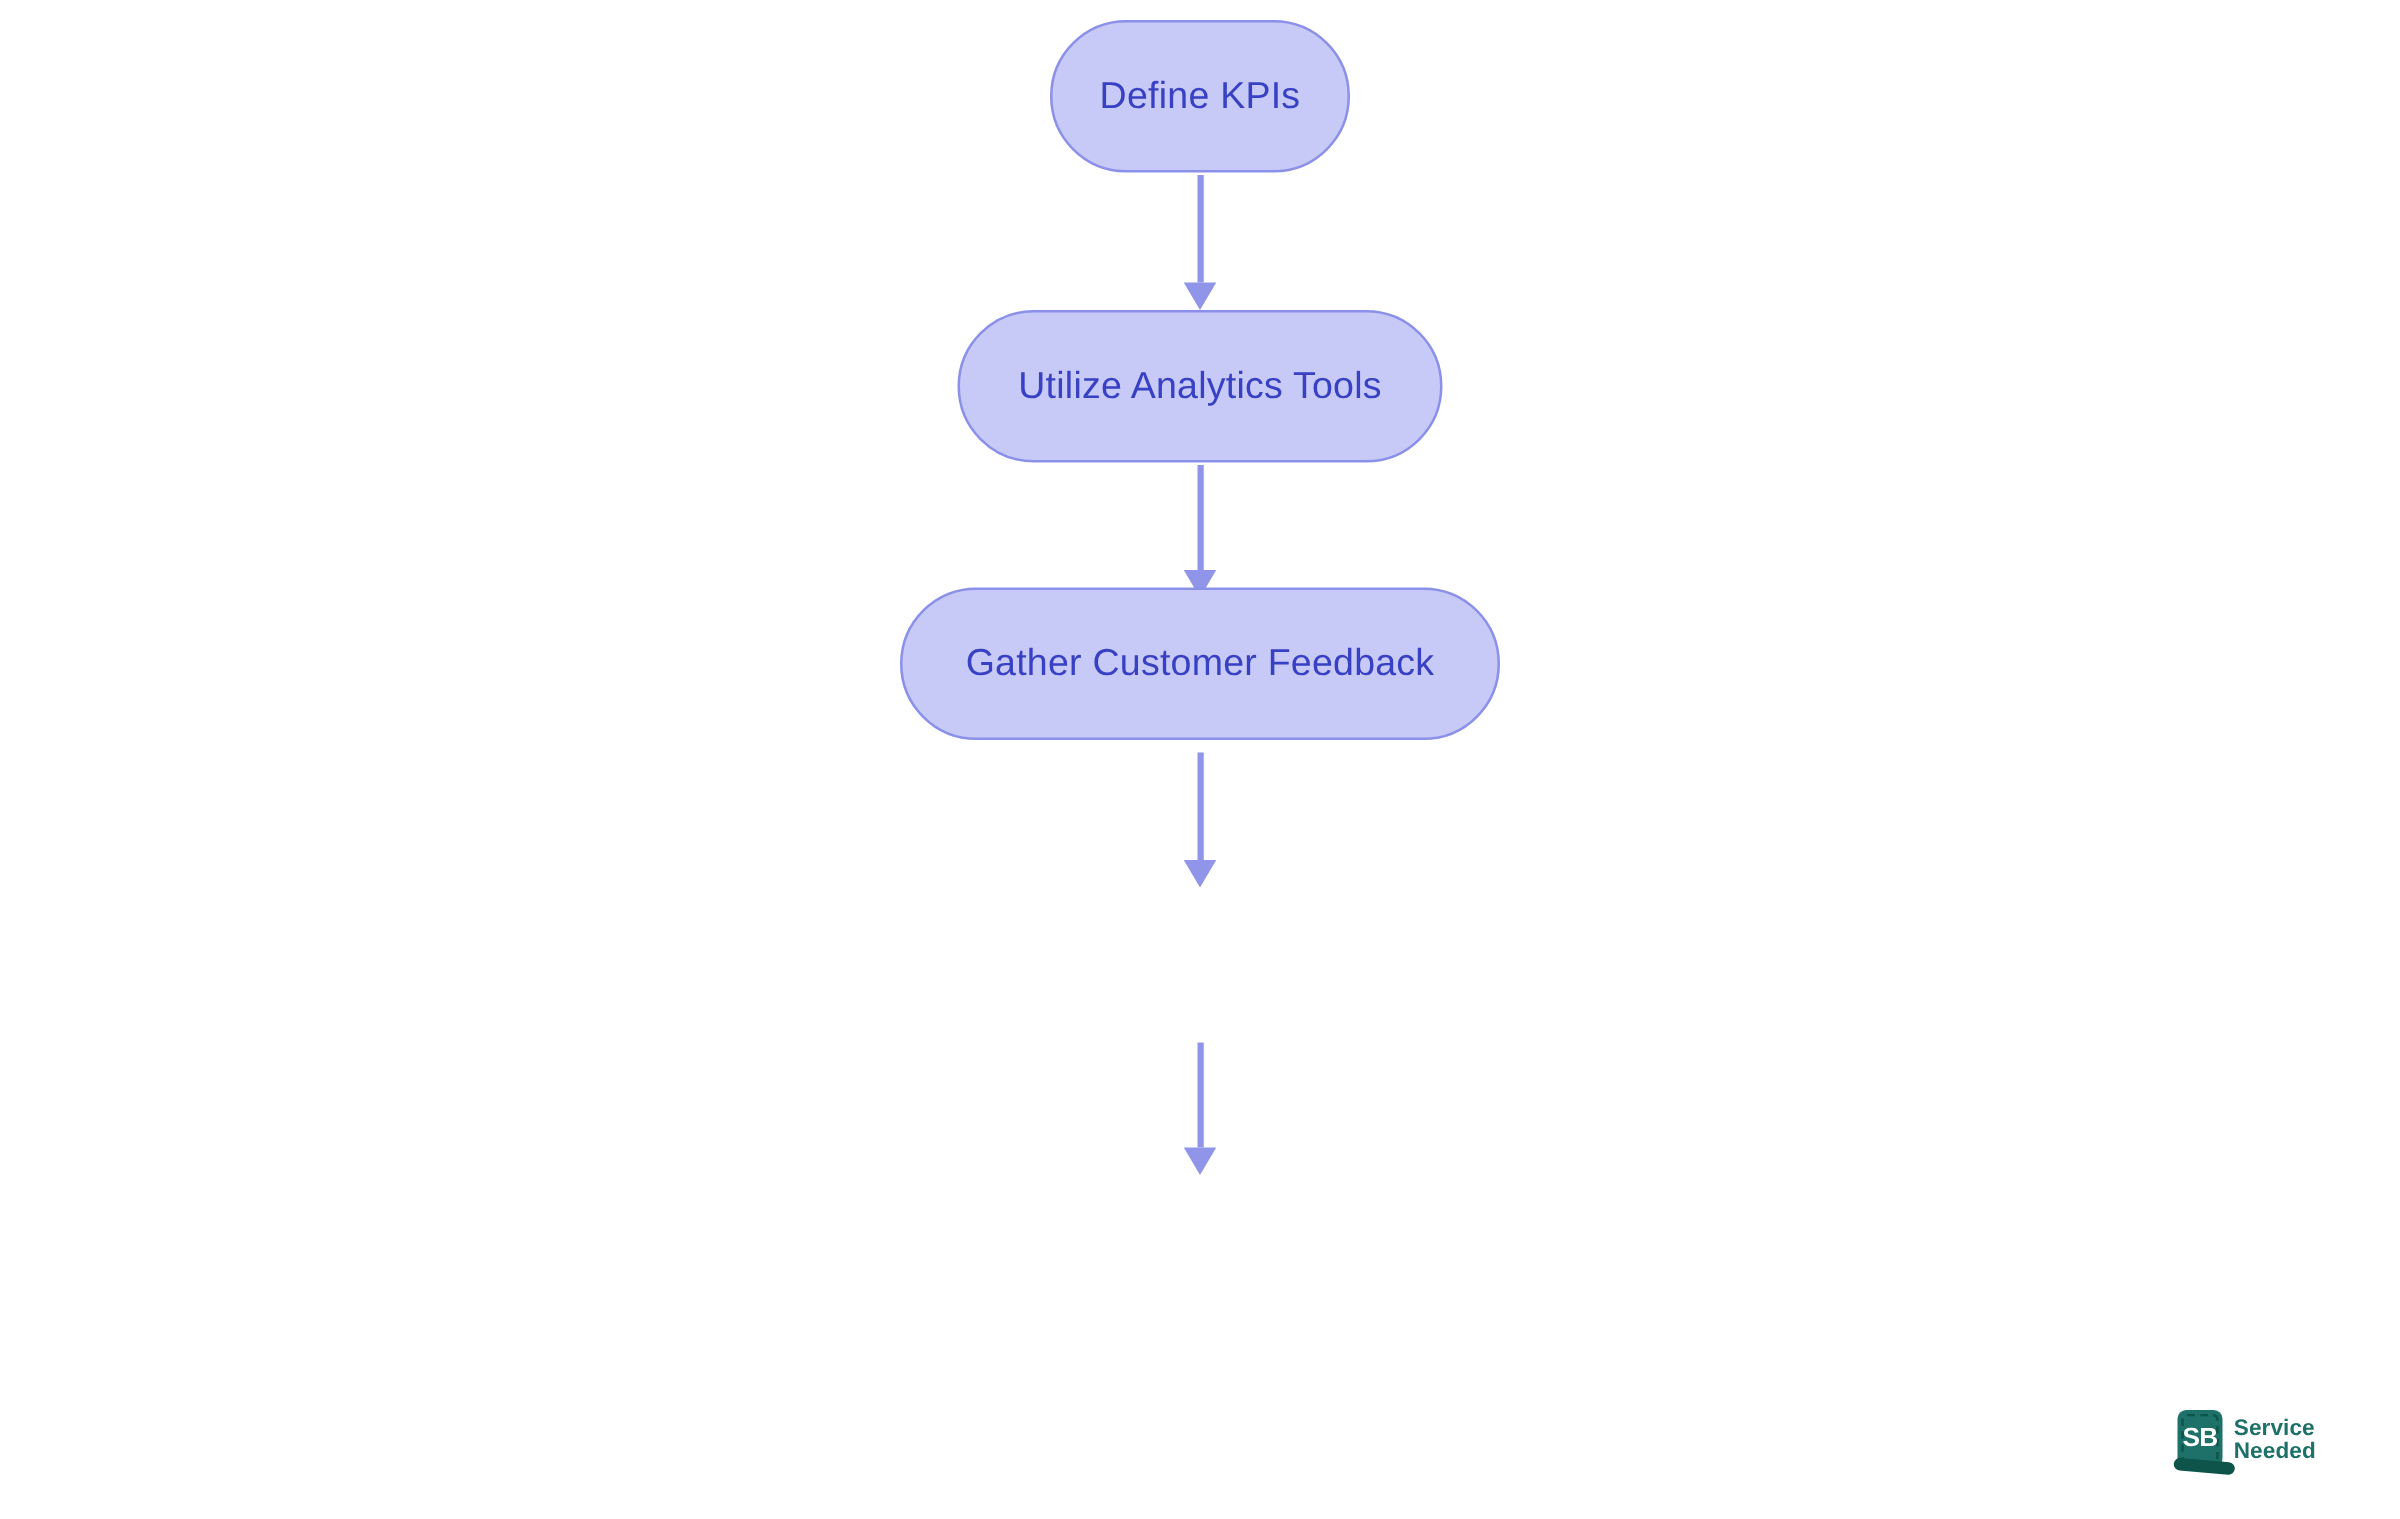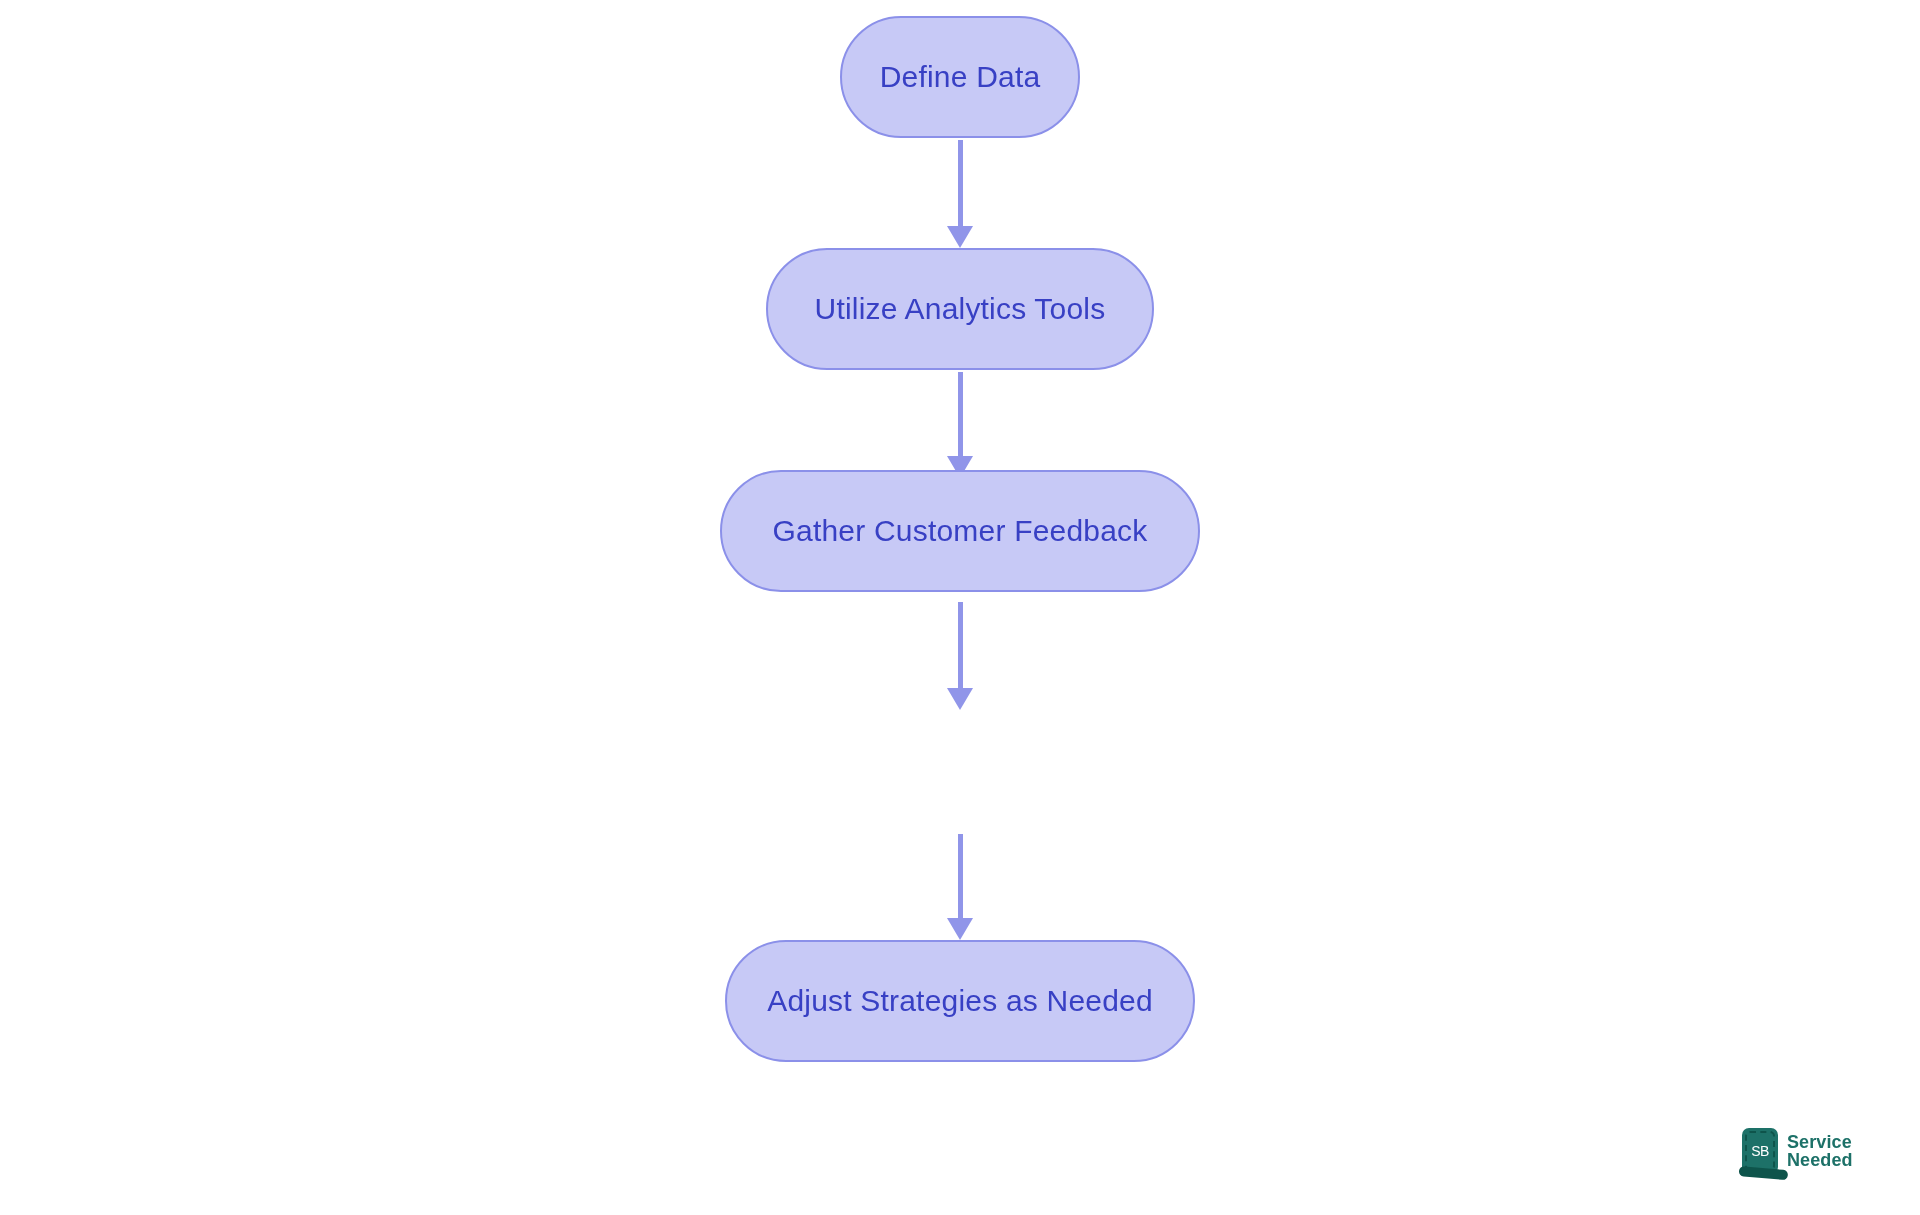--- a/index.html
+++ b/index.html
@@ -56,39 +56,39 @@
     position:relative;width:36px;height:46px;
     background:var(--brand-teal);border-radius:7px;
     display:flex;align-items:center;justify-content:center;
   }
   .badge .stitch{
     position:absolute;inset:3px;border:2px dashed var(--brand-dark);
     border-radius:5px;
   }
   .badge .initials{
     position:relative;z-index:1;color:var(--badge-text-color);
-    font-weight:400;font-size:14px;letter-spacing:-0.5px;
+    font-weight:700;font-size:21px;letter-spacing:-0.5px;
   }
   .badge .curl{
     position:absolute;left:-3px;bottom:-2px;width:49px;height:10px;
     background:var(--brand-dark);border-radius:6px;
     transform:rotate(5deg);transform-origin:left center;
   }
   .wordmark{
     color:var(--brand-teal);font-weight:700;font-size:18px;line-height:18px;
     letter-spacing:0.1px;
   }
 </style>
 </head>
 <body>
 
 <div class="canvas">
 
   <div class="node n1">
-    <span>Define Data</span>
+    <span>Define KPIs</span>
   </div>
 
   <div class="arrow a1">
     <div class="shaft"></div>
     <div class="head"></div>
   </div>
 
   <div class="node n2">
     <span>Utilize Analytics Tools</span>
   </div>
@@ -106,23 +106,20 @@
     <div class="shaft"></div>
     <div class="head"></div>
   </div>
 
 
   <div class="arrow a4">
     <div class="shaft"></div>
     <div class="head"></div>
   </div>
 
-  <div class="node n5">
-    <span>Adjust Strategies as Needed</span>
-  </div>
 
   <div class="brand">
     <div class="badge">
       <div class="stitch"></div>
       <span class="initials">SB</span>
       <div class="curl"></div>
     </div>
     <div class="wordmark">
       <div>Service</div>
       <div>Needed</div>

